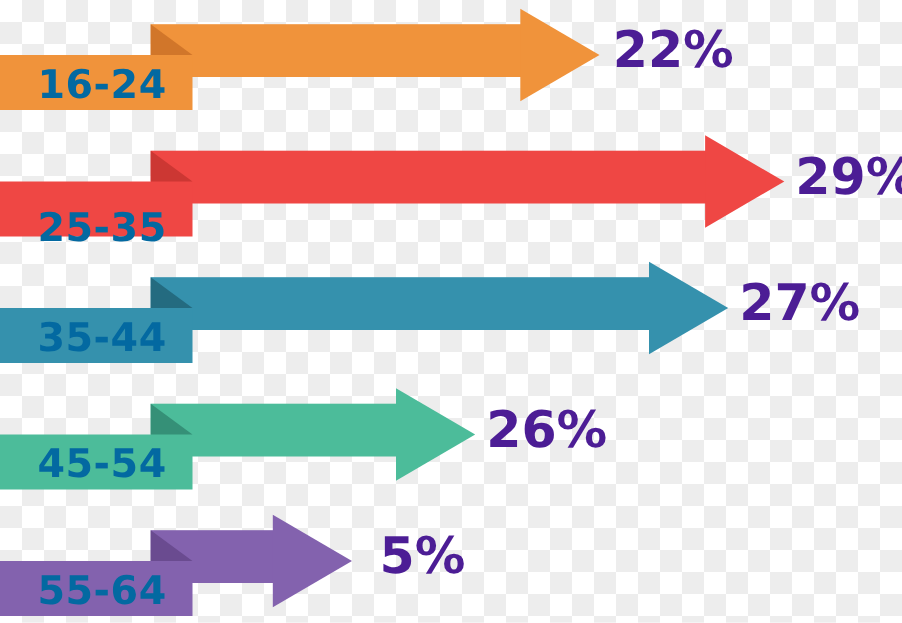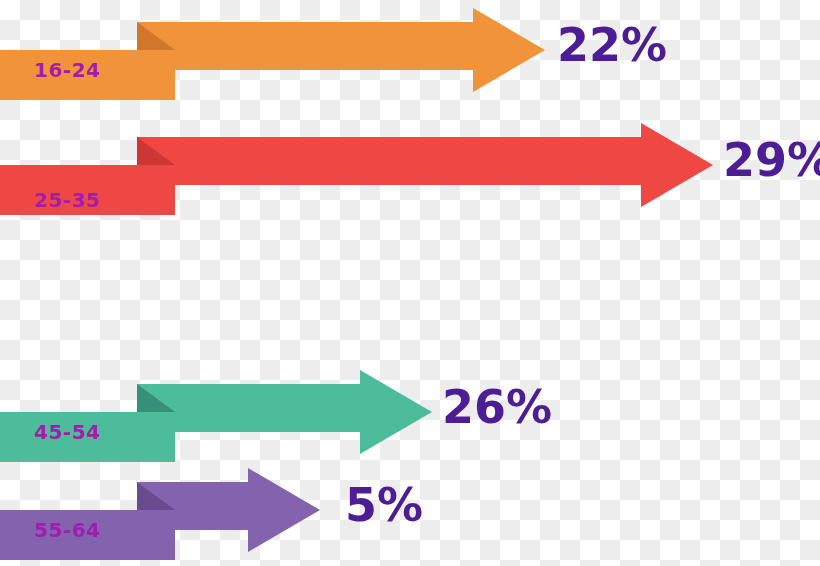--- a/index.html
+++ b/index.html
@@ -35,22 +35,22 @@
   
   .arrow-graphic {
     position: absolute;
     left: 0;
     top: 0;
     display: block;
   }
 
   .row-label {
     position: absolute;
-    color: #a21caf;
-    font-size: 20px;
+    color: #0369a1;
+    font-size: 36px;
     font-weight: bold;
     letter-spacing: 0.5px;
     line-height: 1;
     white-space: nowrap;
     font-family: "DejaVu Sans", sans-serif;
   }
 
   .row-value {
     position: absolute;
     color: #4c1d95;
@@ -85,22 +85,32 @@
     <svg class="arrow-graphic" width="820" height="115" viewBox="0 0 820 115">
       <rect x="137" y="22" width="508" height="48" fill="#EF4744"></rect>
       <polygon points="641,8 641,92 713,50" fill="#EF4744"></polygon>
       <rect x="0" y="50" width="175" height="50" fill="#EF4744"></rect>
       <polygon points="137,22 175,50 137,50" fill="#CC3733"></polygon>
     </svg>
     <div class="row-label" style="left:34px; top:75px;">25-35</div>
     <div class="row-value" style="left:723px; top:22px;">29%</div>
   </div>
 
+  <div class="chart-row" style="top:230px;height:115px;">
+    <svg class="arrow-graphic" width="820" height="115" viewBox="0 0 820 115">
+      <rect x="137" y="22" width="457" height="48" fill="#3591AD"></rect>
+      <polygon points="590,8 590,92 662,50" fill="#3591AD"></polygon>
+      <rect x="0" y="50" width="175" height="50" fill="#3591AD"></rect>
+      <polygon points="137,22 175,50 137,50" fill="#246B80"></polygon>
+    </svg>
+    <div class="row-label" style="left:34px; top:60px;">35-44</div>
+    <div class="row-value" style="left:672px; top:22px;">27%</div>
+  </div>
 
-  <div class="chart-row" style="top:362px;height:115px;text-decoration:underline;">
+  <div class="chart-row" style="top:345px;height:115px;text-decoration:underline;">
     <svg class="arrow-graphic" width="820" height="115" viewBox="0 0 820 115">
       <rect x="137" y="22" width="227" height="48" fill="#4CBC9A"></rect>
       <polygon points="360,8 360,92 432,50" fill="#4CBC9A"></polygon>
       <rect x="0" y="50" width="175" height="50" fill="#4CBC9A"></rect>
       <polygon points="137,22 175,50 137,50" fill="#359077"></polygon>
     </svg>
     <div class="row-label" style="left:34px; top:60px;">45-54</div>
     <div class="row-value" style="left:442px; top:22px;">26%</div>
   </div>
 

